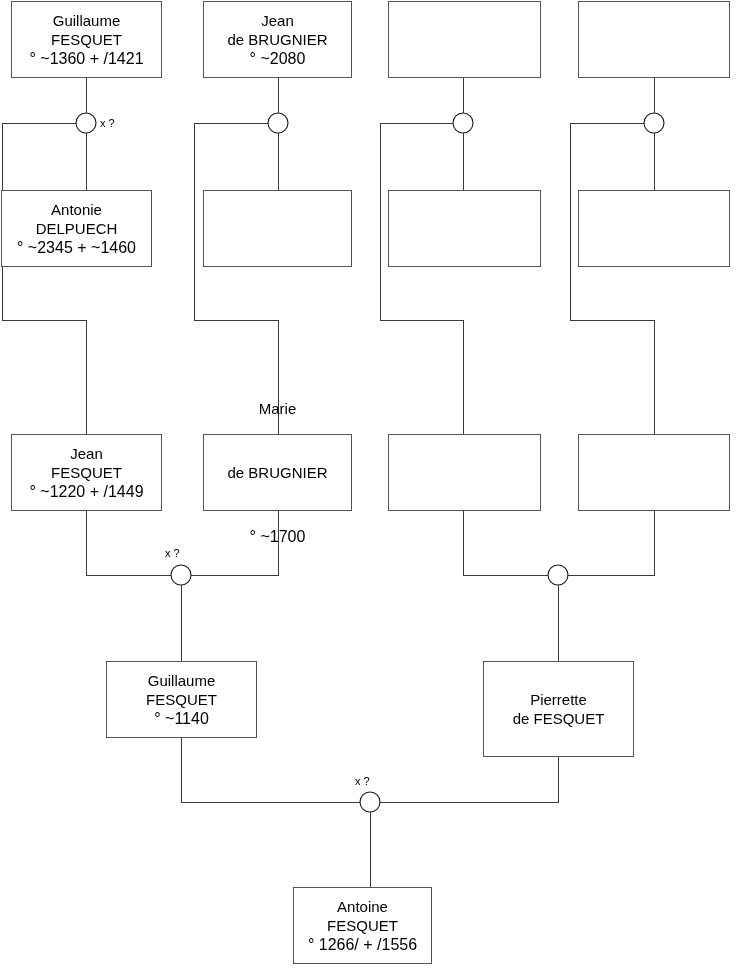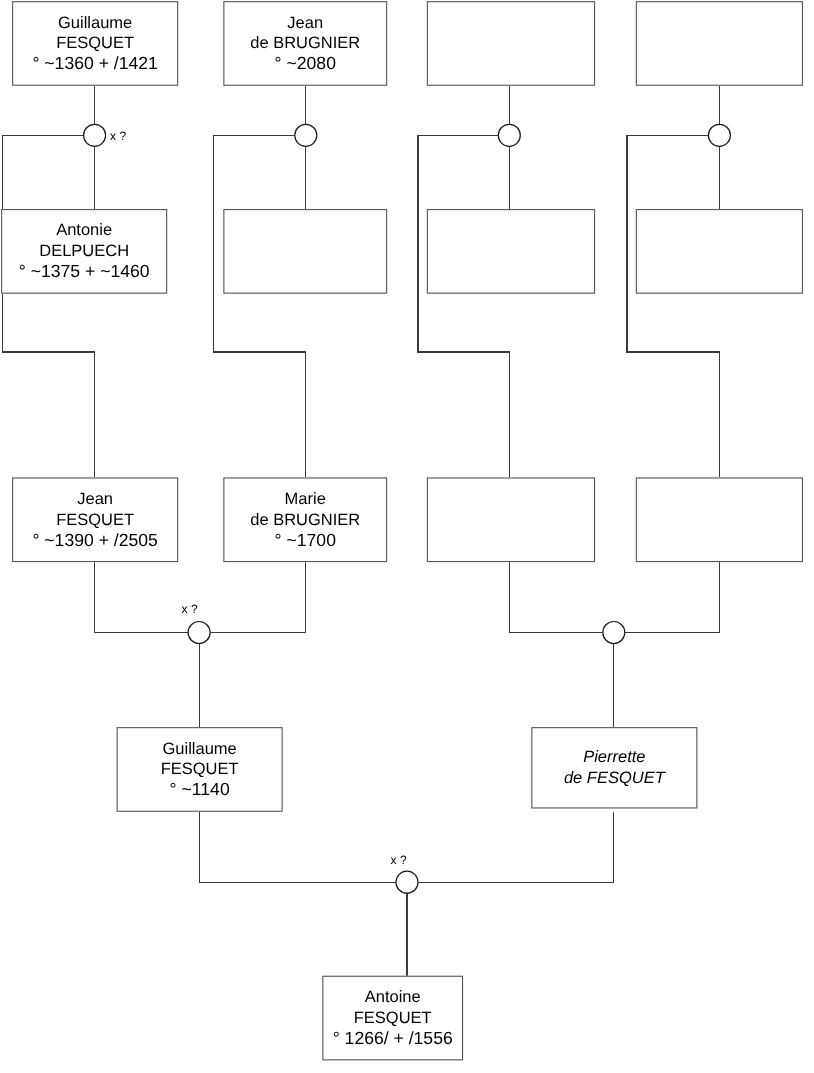--- a/index.html
+++ b/index.html
@@ -122,46 +122,46 @@
       <div class="person-box" style="left: 203px; top: 1px; width: 149px; height: 77px;">
         <div class="person-line given">Jean</div>
         <div class="person-line surname">de BRUGNIER</div>
         <div class="person-line dates">° ~2080</div>
       </div>
       <div class="person-box" style="left: 388px; top: 1px; width: 153px; height: 77px;"></div>
       <div class="person-box" style="left: 578px; top: 1px; width: 152px; height: 77px;"></div>
       <div class="person-box" style="left: 1px; top: 190px; width: 151px; height: 77px;">
         <div class="person-line given">Antonie</div>
         <div class="person-line surname">DELPUECH</div>
-        <div class="person-line dates">° ~1375 + ~1460</div>
+        <div class="person-line dates">° ~2345 + ~1460</div>
       </div>
       <div class="person-box" style="left: 203px; top: 190px; width: 149px; height: 77px;"></div>
       <div class="person-box" style="left: 388px; top: 190px; width: 153px; height: 77px;"></div>
       <div class="person-box" style="left: 578px; top: 190px; width: 152px; height: 77px;"></div>
       <div class="person-box" style="left: 11px; top: 434px; width: 151px; height: 77px;">
         <div class="person-line given">Jean</div>
         <div class="person-line surname">FESQUET</div>
-        <div class="person-line dates">° ~1390 + /2505</div>
+        <div class="person-line dates">° ~1220 + /1449</div>
       </div>
-      <div class="person-box" style="left: 203px; top: 434px; width: 149px; height: 77px;">
+      <div class="person-box" style="left: 203px; top: 434px; width: 149px; height: 77px; gap: 45px;">
         <div class="person-line given">Marie</div>
         <div class="person-line surname">de BRUGNIER</div>
         <div class="person-line dates">° ~1700</div>
       </div>
       <div class="person-box" style="left: 388px; top: 434px; width: 153px; height: 77px;"></div>
       <div class="person-box" style="left: 578px; top: 434px; width: 152px; height: 77px;"></div>
       <div class="person-box" style="left: 106px; top: 661px; width: 151px; height: 77px;">
         <div class="person-line given">Guillaume</div>
         <div class="person-line surname">FESQUET</div>
         <div class="person-line dates">° ~1140</div>
       </div>
-      <div class="person-box" style="left: 483px; top: 661px; width: 151px; height: 74px; font-style: italic;">
+      <div class="person-box" style="left: 483px; top: 661px; width: 151px; height: 96px;">
         <div class="person-line given">Pierrette</div>
         <div class="person-line surname">de FESQUET</div>
       </div>
-      <div class="person-box" style="left: 293px; top: 887px; width: 128px; height: 77px; align-items: center;">
+      <div class="person-box" style="left: 293px; top: 887px; width: 139px; height: 77px; align-items: center;">
         <div class="person-line given">Antoine</div>
         <div class="person-line surname">FESQUET</div>
         <div class="person-line dates">° 1266/ + /1556</div>
       </div>
     </div>
 
 </div>
 
 </body></html>

